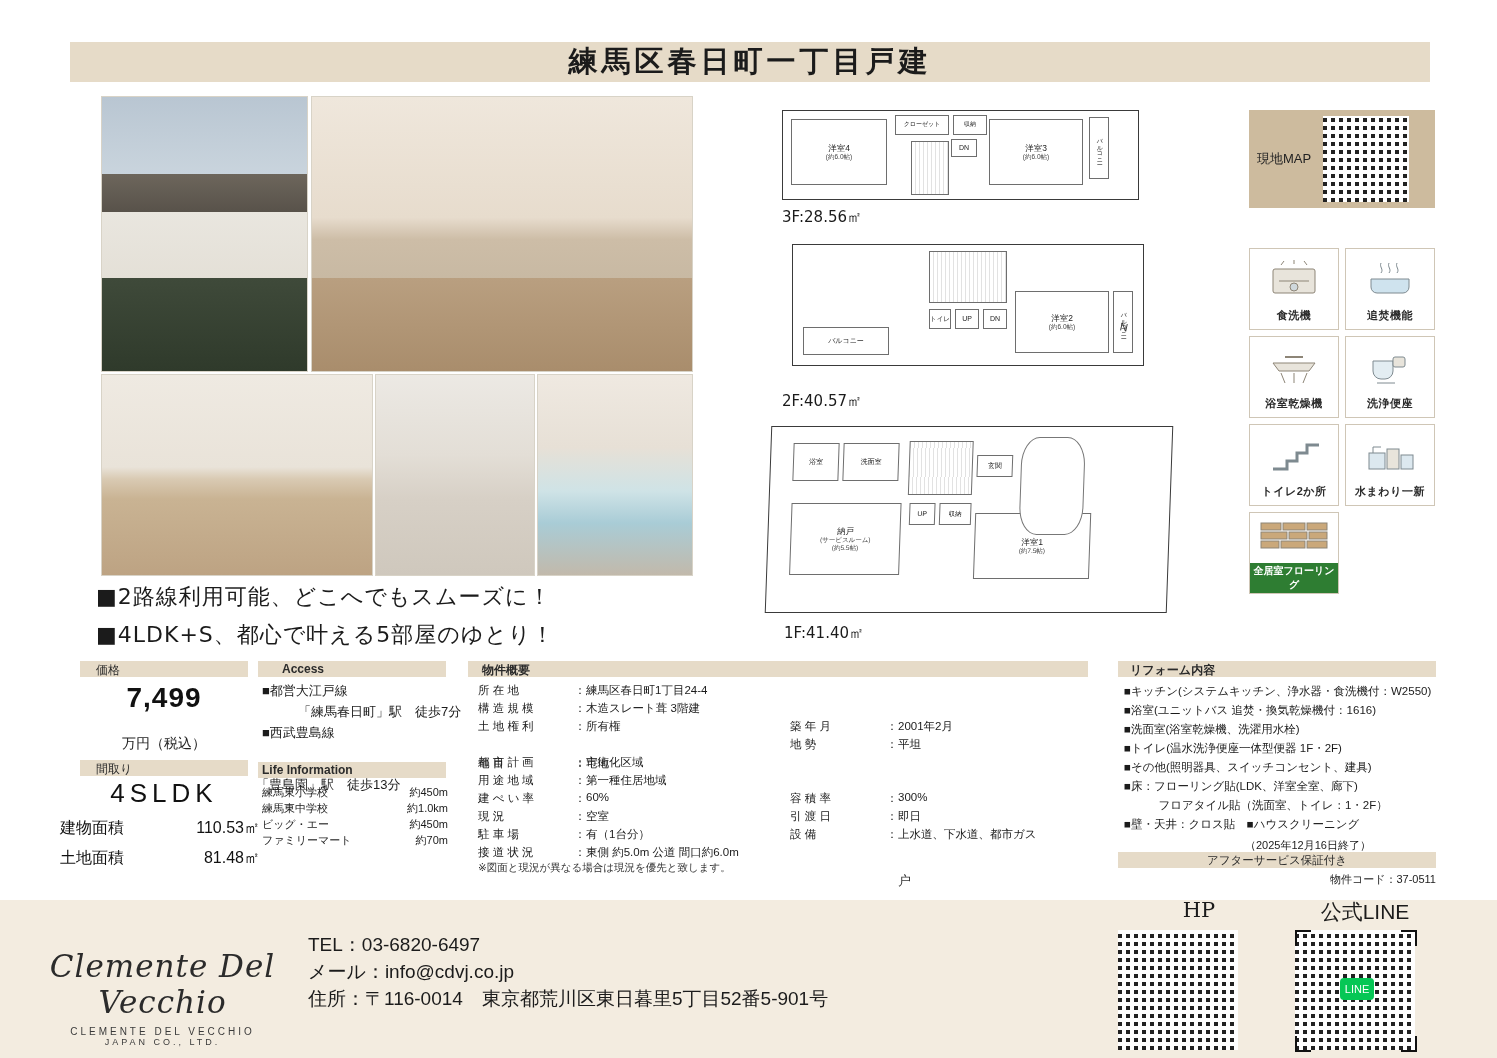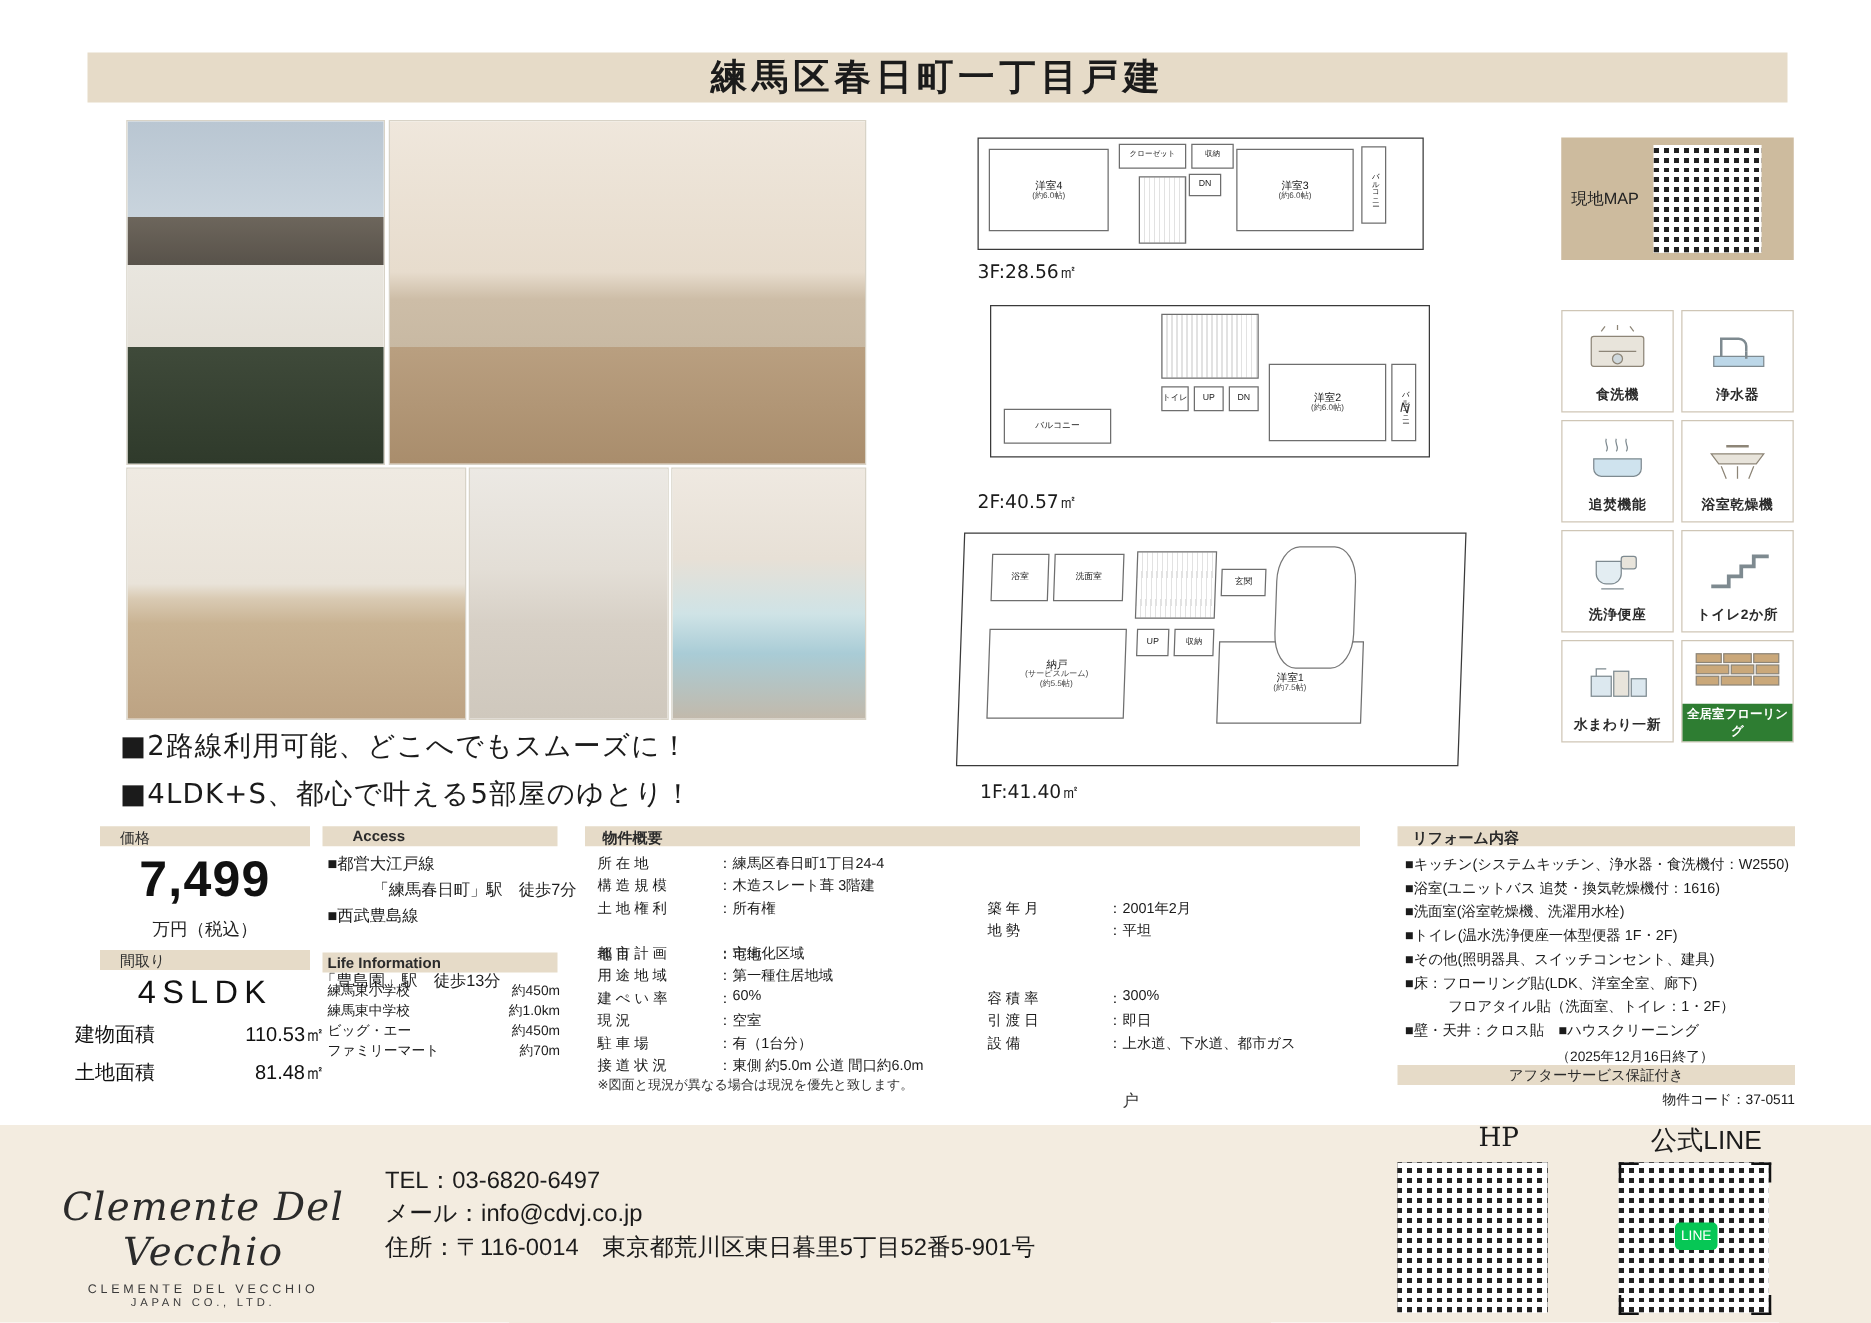--- a/index.html
+++ b/index.html
@@ -73,21 +73,21 @@
   
   .band{position:absolute;top:661px;height:16px;background:#e6dbc8;}
   .b1{left:80px;width:168px;}
   .b2{left:258px;width:188px;}
   .b3{left:468px;width:620px;}
   .b4{left:1118px;width:318px;}
   .bandlabel{position:absolute;font-size:12px;color:#2b2b2b;top:662px;}
   .sub-band{position:absolute;left:80px;top:760px;width:168px;height:16px;background:#e6dbc8;}
   .sub-band2{position:absolute;left:258px;top:762px;width:188px;height:16px;background:#e6dbc8;}
 
-  .price{position:absolute;left:76px;top:682px;width:176px;text-align:center;font-size:40px;font-weight:700;letter-spacing:1px;color:#111;}
+  .price{position:absolute;left:76px;top:682px;width:176px;text-align:center;font-size:28px;font-weight:700;letter-spacing:1px;color:#111;}
   .price-unit{position:absolute;left:76px;top:735px;width:176px;text-align:center;font-size:14px;color:#222;}
   .madori{position:absolute;left:76px;top:778px;width:176px;text-align:center;font-size:26px;letter-spacing:5px;color:#111;}
   .area-row{position:absolute;width:200px;font-size:16px;color:#111;display:flex;justify-content:space-between;}
   .ar1{left:60px;top:818px;}
   .ar2{left:60px;top:848px;}
 
   .access-ttl{position:absolute;left:282px;top:662px;font-size:12px;font-weight:700;color:#2b2b2b;}
   .acc-line{position:absolute;font-size:13px;color:#1b1b1b;}
   .life-ttl{position:absolute;left:262px;top:763px;font-size:12px;font-weight:700;color:#2b2b2b;}
   .life-row{position:absolute;width:186px;font-size:11px;color:#1b1b1b;display:flex;justify-content:space-between;}
@@ -248,30 +248,20 @@
             <path d="M12 22 h30" stroke="#8d8577"></path>
             <circle cx="27" cy="28" r="4" fill="#cfd8dc" stroke="#8d8577"></circle>
             <path d="M14 6 l3 -4 M27 5 l0 -4 M40 6 l-3 -4" stroke="#8d8577"></path>
           </svg>
       </div>
       <div class="cap">食洗機</div>
     </div>
     <div class="icon-cell">
       <div class="glyph">
         <svg width="54" height="40" viewBox="0 0 54 40">
-            <path d="M8 34 h40 v-8 H8z" fill="#bcd7e8" stroke="#7e8a90"></path>
-            <path d="M14 26 v-14 h14 a6 6 0 0 1 6 6 v4" fill="none" stroke="#7e8a90" stroke-width="2"></path>
-            <path d="M34 22 v6" stroke="#7e8a90" stroke-width="2"></path>
-          </svg>
-      </div>
-      <div class="cap">浄水器</div>
-    </div>
-    <div class="icon-cell">
-      <div class="glyph">
-        <svg width="54" height="40" viewBox="0 0 54 40">
             <path d="M8 20 h38 v8 a6 6 0 0 1 -6 6 H14 a6 6 0 0 1 -6 -6z" fill="#cfe3ee" stroke="#7e8a90"></path>
             <path d="M18 14 c3 -4 -2 -6 0 -10 M26 14 c3 -4 -2 -6 0 -10 M34 14 c3 -4 -2 -6 0 -10" stroke="#7e8a90" fill="none"></path>
           </svg>
       </div>
       <div class="cap">追焚機能</div>
     </div>
     <div class="icon-cell">
       <div class="glyph">
         <svg width="54" height="40" viewBox="0 0 54 40">
             <path d="M6 16 h42 l-6 8 H12z" fill="#e8e4db" stroke="#8d8577"></path>

